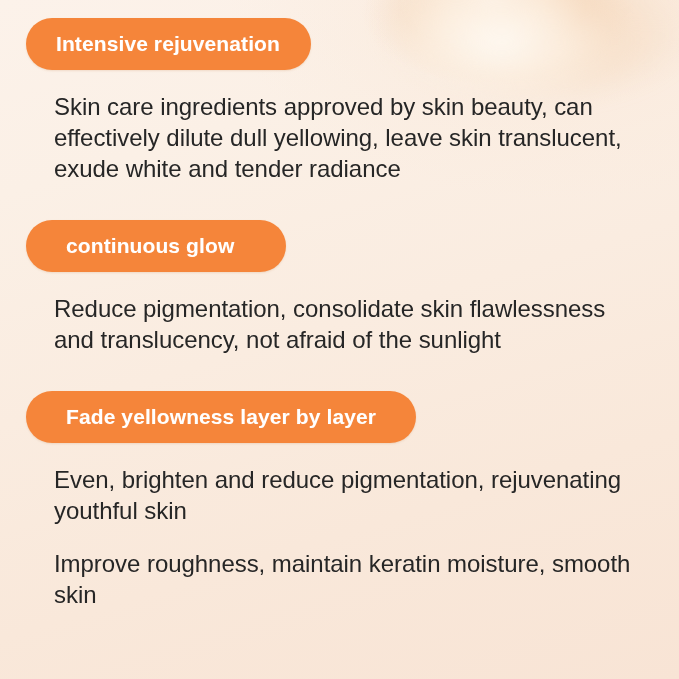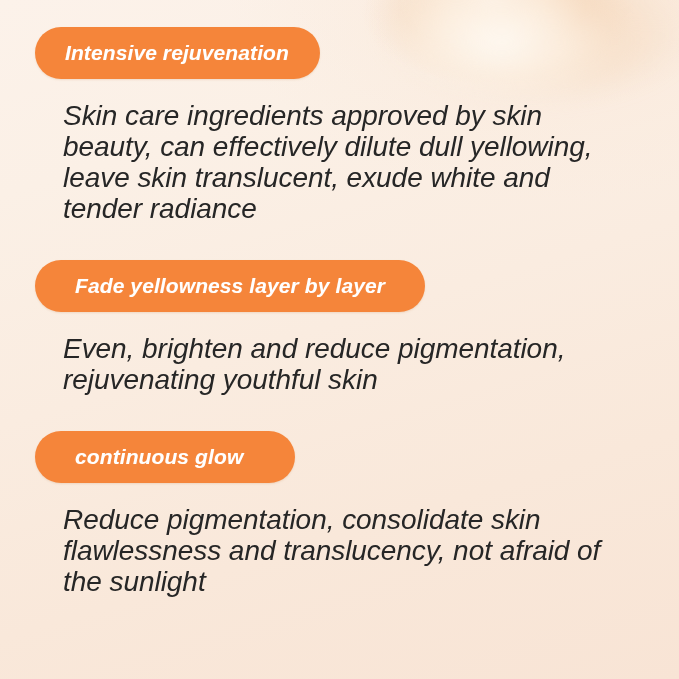--- a/index.html
+++ b/index.html
@@ -58,22 +58,21 @@
         rgba(238,186,142,0.52) 0%,
         rgba(243,207,172,0.26) 55%,
         rgba(248,228,211,0.0) 85%);
     filter: blur(13px);
     pointer-events: none;
   }
 
   #content {
     position: relative;
     z-index: 2;
-    padding: 13px;
-    font-style: italic;
+    padding: 4px;
   }
 
   .section {
     position: relative;
   }
 
   .badge {
     display: inline-block;
     margin-left: 22px;
     background: #f5853a;
@@ -91,21 +90,21 @@
   .badge.pad-a { padding: 15px 31px 16px 30px; }
   .badge.pad-b { padding: 15px 40px 16px 40px; }
   .badge.pad-c { padding: 15px 52px 16px 40px; }
   .badge.pad-d { padding: 15px 63px 16px 48px; }
 
   .desc {
     margin: 0;
     padding-left: 50px;
     padding-right: 40px;
     color: #262626;
-    font-size: 28px;
+    font-size: 24px;
     line-height: 31px;
     letter-spacing: -0.05px;
     max-width: 592px;
   }
 
   .s1 .badge { margin-top: 14px; }
   .s1 .desc  { margin-top: 21px; }
 
   .s2 .badge { margin-top: 36px; }
   .s2 .desc  { margin-top: 21px; }
@@ -123,27 +122,28 @@
 
   <div id="skin-blur"></div>
 
   <div id="content">
 
     <div class="section s1">
       <div class="badge pad-a">Intensive rejuvenation</div>
       <p class="desc">Skin care ingredients approved by skin beauty, can effectively dilute dull yellowing, leave skin translucent, exude white and tender radiance</p>
     </div>
 
+    <div class="section s3">
+      <div class="badge pad-c">continuous glow</div>
+      <p class="desc">Reduce pigmentation, consolidate skin flawlessness and translucency, not afraid of the sunlight</p>
+    </div>
+
     <div class="section s2">
       <div class="badge pad-b">Fade yellowness layer by layer</div>
       <p class="desc">Even, brighten and reduce pigmentation, rejuvenating youthful skin</p>
     </div>
 
-    <div class="section s3">
-      <div class="badge pad-c">continuous glow</div>
-      <p class="desc">Reduce pigmentation, consolidate skin flawlessness and translucency, not afraid of the sunlight</p>
-    </div>
-
     <div class="section s4">
+      <p class="desc">Improve roughness, maintain keratin moisture, smooth skin</p>
     </div>
 
   </div>
 </div>
 
 </body></html>

